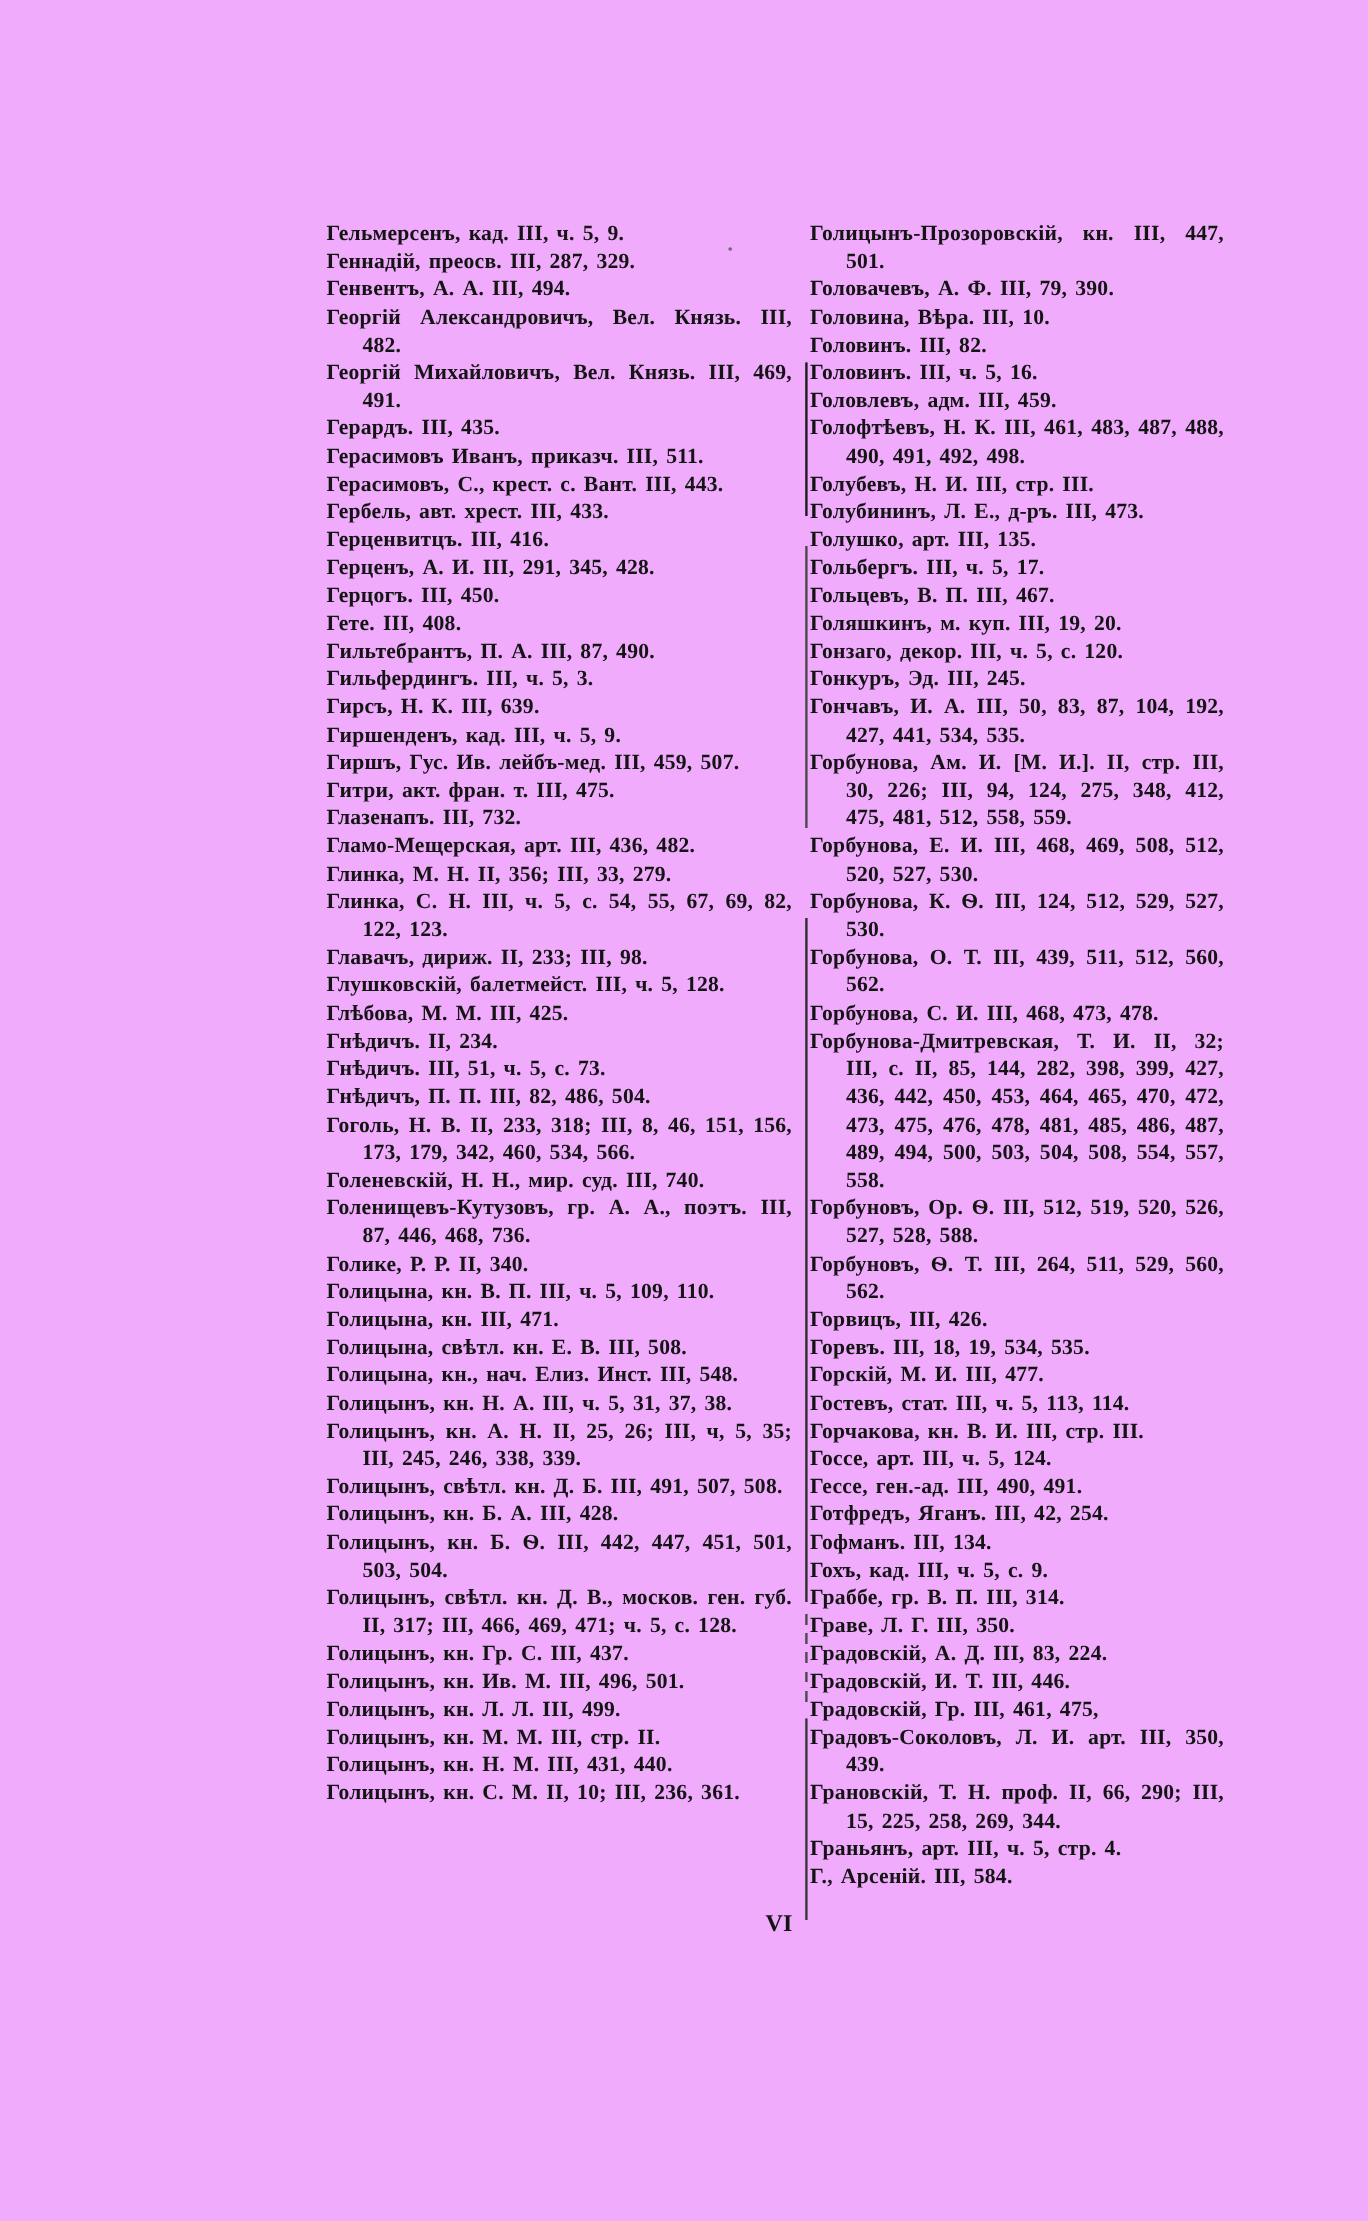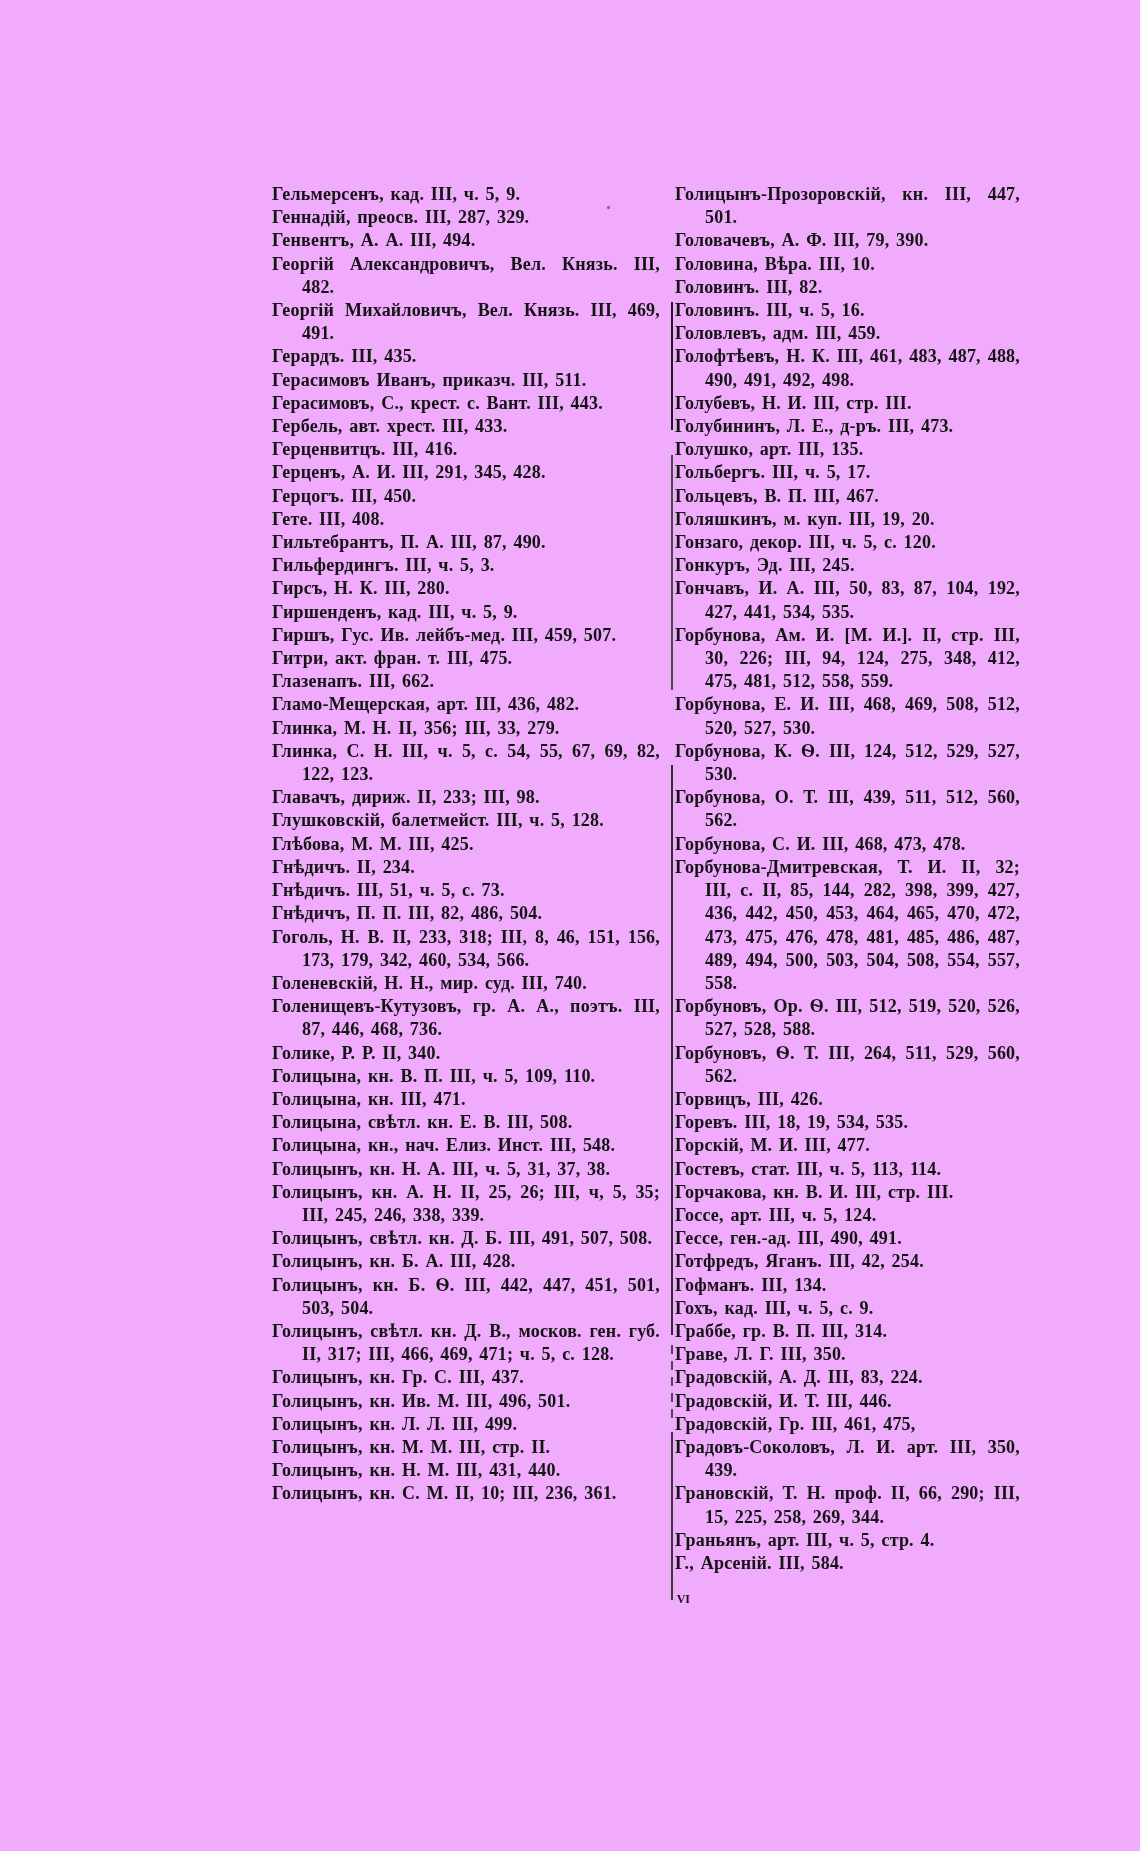--- a/index.html
+++ b/index.html
@@ -39,24 +39,24 @@
   .seg2 { top: 455px;  height: 235px; background: #4a4a4a; }
   .seg3 { top: 765px;  height: 570px; background: #2e2e2e; }
   .seg4 { top: 1345px; height: 78px;
           background: repeating-linear-gradient(to bottom, #4a4a4a 0 9px, transparent 9px 16px); }
   .seg5 { top: 1432px; height: 168px; background: #383838; }
   .page-number {
     position: absolute;
     left: 638px;
     top: 1592px;
     width: 52px;
-    text-align: right;
+    text-align: left;
     font-family: "Liberation Serif", "DejaVu Serif", serif;
     font-weight: bold;
-    font-size: 12px;
+    font-size: 20px;
     color: #141414;
   }
   .speck {
     position: absolute;
     left: 607px;
     top: 206px;
     width: 3px;
     height: 3px;
     border-radius: 50%;
     background: #6a6a6a;
@@ -76,25 +76,25 @@
       <div class="entry">Герардъ. III, 435.</div>
       <div class="entry">Герасимовъ Иванъ, приказч. III, 511.</div>
       <div class="entry">Герасимовъ, С., крест. с. Вант. III, 443.</div>
       <div class="entry">Гербель, авт. хрест. III, 433.</div>
       <div class="entry">Герценвитцъ. III, 416.</div>
       <div class="entry">Герценъ, А. И. III, 291, 345, 428.</div>
       <div class="entry">Герцогъ. III, 450.</div>
       <div class="entry">Гете. III, 408.</div>
       <div class="entry">Гильтебрантъ, П. А. III, 87, 490.</div>
       <div class="entry">Гильфердингъ. III, ч. 5, 3.</div>
-      <div class="entry">Гирсъ, Н. К. III, 280.</div>
+      <div class="entry">Гирсъ, Н. К. III, 639.</div>
       <div class="entry">Гиршенденъ, кад. III, ч. 5, 9.</div>
       <div class="entry">Гиршъ, Гус. Ив. лейбъ-мед. III, 459, 507.</div>
       <div class="entry">Гитри, акт. фран. т. III, 475.</div>
-      <div class="entry">Глазенапъ. III, 662.</div>
+      <div class="entry">Глазенапъ. III, 732.</div>
       <div class="entry">Гламо-Мещерская, арт. III, 436, 482.</div>
       <div class="entry">Глинка, М. Н. II, 356; III, 33, 279.</div>
       <div class="entry">Глинка, С. Н. III, ч. 5, с. 54, 55, 67, 69, 82, 122, 123.</div>
       <div class="entry">Главачъ, дириж. II, 233; III, 98.</div>
       <div class="entry">Глушковскій, балетмейст. III, ч. 5, 128.</div>
       <div class="entry">Глѣбова, М. М. III, 425.</div>
       <div class="entry">Гнѣдичъ. II, 234.</div>
       <div class="entry">Гнѣдичъ. III, 51, ч. 5, с. 73.</div>
       <div class="entry">Гнѣдичъ, П. П. III, 82, 486, 504.</div>
       <div class="entry">Гоголь, Н. В. II, 233, 318; III, 8, 46, 151, 156, 173, 179, 342, 460, 534, 566.</div>

